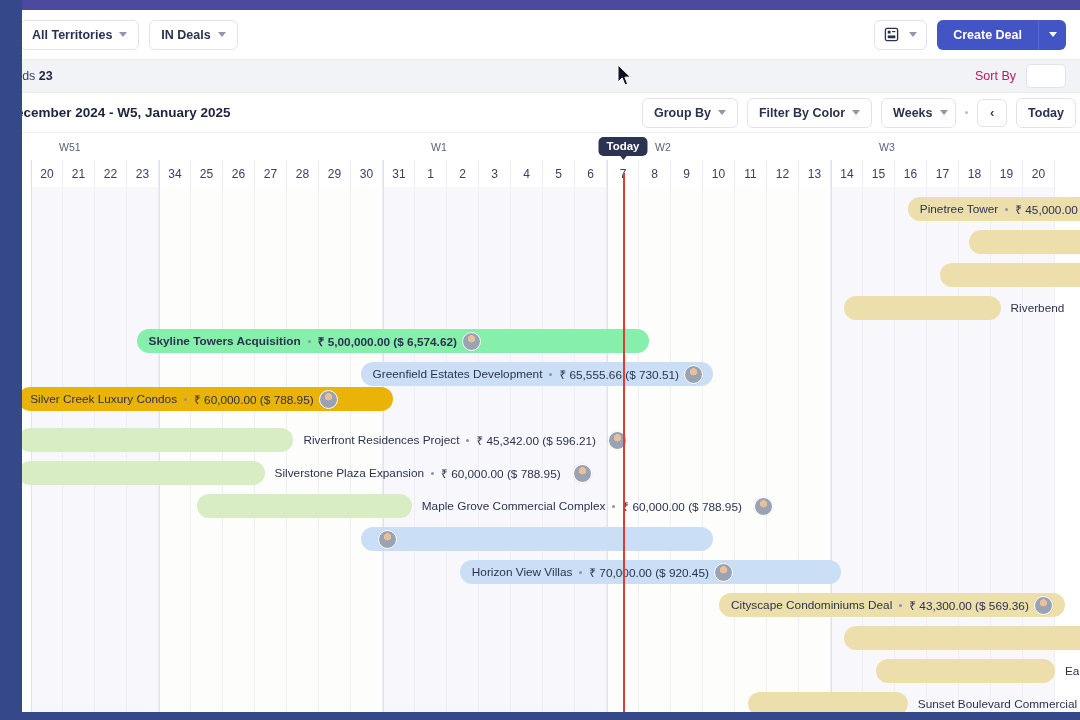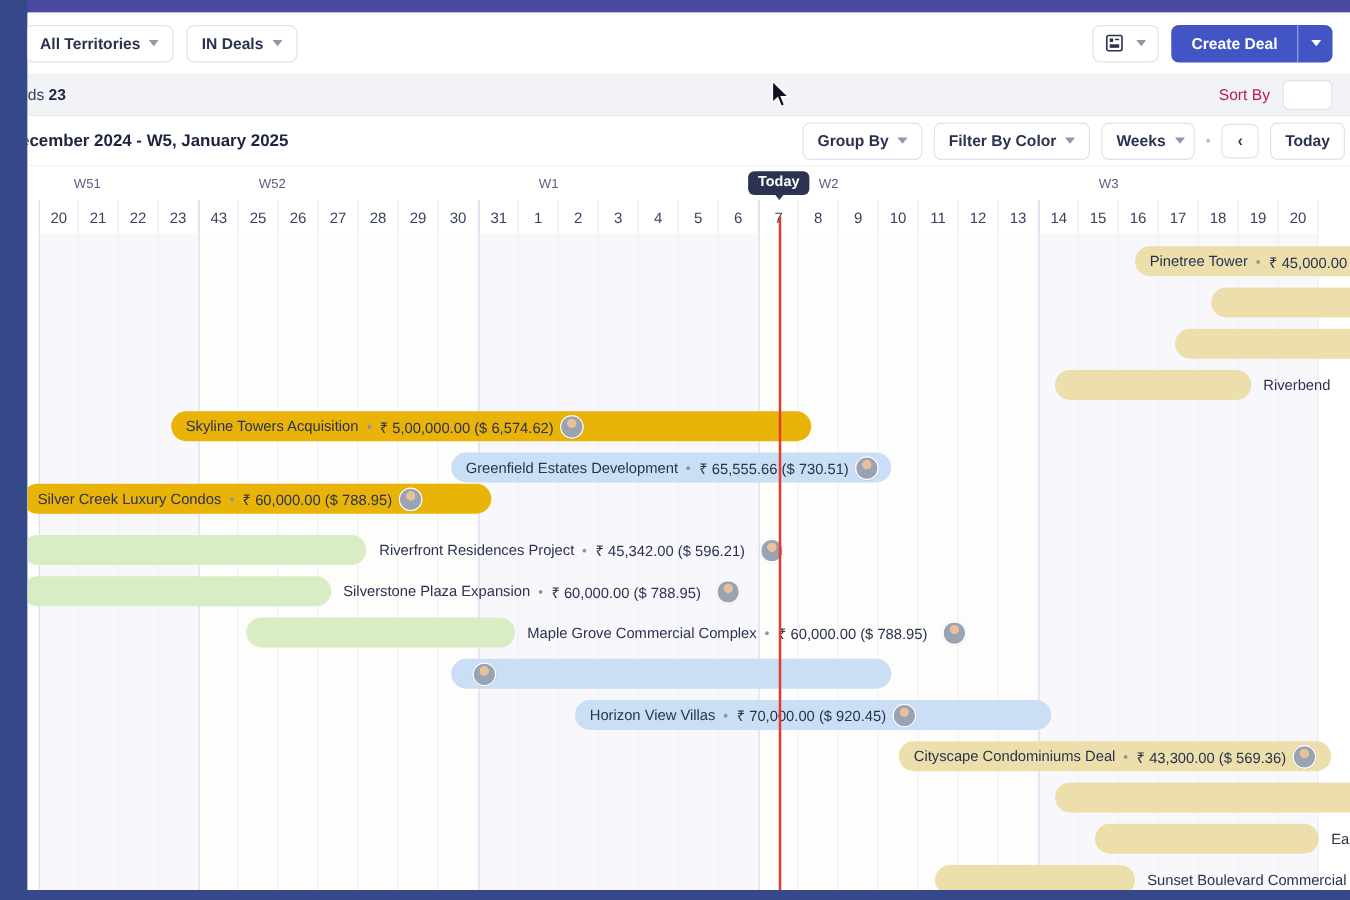--- a/index.html
+++ b/index.html
@@ -234,31 +234,30 @@
         </div>
         <i class="dot-sep"></i>
         <div class="navbtn">‹</div>
         <div class="pill">Today</div>
       </div>
     </div>
 
     <div class="gantt">
       <div class="week-head" id="week-head">
           <div class="week-cell" style="left: 9px; width: 128px; justify-content: flex-start; padding-left: 28px;">W51</div>
-          <div class="week-cell" style="left: 137px; width: 224px; justify-content: flex-start; padding-left: 48px;">W52</div>
           <div class="week-cell" style="left: 361px; width: 224px; justify-content: flex-start; padding-left: 48px;">W1</div>
           <div class="week-cell" style="left: 585px; width: 224px; justify-content: flex-start; padding-left: 48px;">W2</div>
           <div class="week-cell" style="left: 809px; width: 224px; justify-content: flex-start; padding-left: 48px;">W3</div>
         </div>
       <div class="day-head" id="day-head">
           <div class="day-cell wk-start" style="left: 9px;">20</div>
           <div class="day-cell" style="left: 41px;">21</div>
           <div class="day-cell" style="left: 73px;">22</div>
           <div class="day-cell" style="left: 105px;">23</div>
-          <div class="day-cell wk-start" style="left: 137px;">43</div>
+          <div class="day-cell wk-start" style="left: 137px;">34</div>
           <div class="day-cell" style="left: 169px;">25</div>
           <div class="day-cell" style="left: 201px;">26</div>
           <div class="day-cell" style="left: 233px;">27</div>
           <div class="day-cell" style="left: 265px;">28</div>
           <div class="day-cell" style="left: 297px;">29</div>
           <div class="day-cell" style="left: 329px;">30</div>
           <div class="day-cell wk-start" style="left: 361px;">31</div>
           <div class="day-cell" style="left: 393px;">1</div>
           <div class="day-cell" style="left: 425px;">2</div>
           <div class="day-cell" style="left: 457px;">3</div>
@@ -321,21 +320,21 @@
               <i class="bullet"></i>
               <span>₹ 45,000.00</span>
             </span>
           </div>
           <div class="bar" style="left: 946.6px; width: 134.4px; top: 97px; background: rgb(236, 223, 171);"></div>
           <div class="bar" style="left: 917.8px; width: 163.2px; top: 130px; background: rgb(236, 223, 171);"></div>
           <div class="bar" style="left: 821.8px; width: 156.8px; top: 163px; background: rgb(236, 223, 171);"></div>
           <div class="outside-label" style="left: 988.6px; top: 163px;">
             <span>Riverbend</span>
           </div>
-          <div class="bar" style="left: 114.6px; width: 512px; top: 196px; background: #eab308;">
+          <div class="bar" style="left: 114.6px; width: 512px; top: 196px; background: #86efac; font-weight: bold;">
             <span class="bar-label">
               <span>Skyline Towers Acquisition</span>
               <i class="bullet"></i>
               <span>₹ 5,00,000.00 ($ 6,574.62)</span>
             </span>
             <span class="avatar"></span>
           </div>
           <div class="bar" style="left: 338.6px; width: 352px; top: 229px; background: rgb(202, 223, 245);">
             <span class="bar-label">
               <span>Greenfield Estates Development</span>

